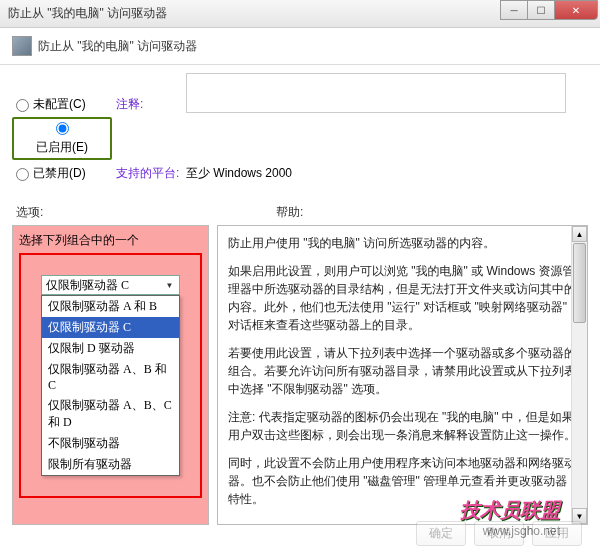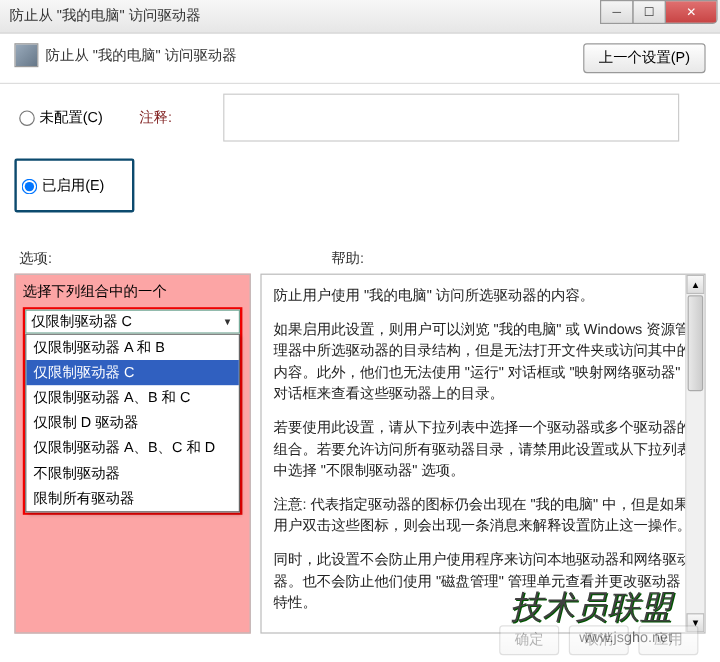--- a/index.html
+++ b/index.html
@@ -15,115 +15,122 @@
 
 
 .header { padding: 8px 12px; display: flex; align-items: flex-start; border-bottom: 1px solid #ddd; }
 .header-icon { width: 20px; height: 20px; margin-right: 6px; background: linear-gradient(135deg, #9ab, #678); border: 1px solid #999; }
 .header-title { font-size: 12px; color: #333; flex: 1; padding-top: 2px; }
 .header-buttons { display: flex; gap: 6px; }
 .btn { padding: 3px 12px; border: 1px solid #999; background: linear-gradient(to bottom, #fefefe, #e8e8e8); border-radius: 3px; font-size: 12px; cursor: pointer; }
 
 
 .config { padding: 8px 16px; }
-.radio-row { display: flex; align-items: center; margin-bottom: 16px; }
+.radio-row { display: flex; align-items: flex-end; margin-bottom: 6px; }
 .radio-col { width: 100px; display: flex; align-items: center; gap: 4px; }
 .radio-col input { margin: 1px 0 0 0; }
-.radio-col.highlighted { border: 2px solid #0c4a6e; border-radius: 2px; padding: 12px 4px; margin: -2px -4px; margin-left: -4px; width: 100px; }
-.label-col { width: 70px; color: #7f1d1d; padding-top: 1px; }
+.radio-col.highlighted { border: 2px solid #4d7c0f; border-radius: 2px; padding: 2px 4px; margin: -2px -4px; margin-left: -4px; width: 100px; flex-direction: column; }
+.label-col { width: 70px; color: #6d28d9; padding-top: 1px; }
 .value-col { flex: 1; }
 .comment-box { width: 380px; height: 40px; border: 1px solid #ccc; background: #fff; padding: 2px; resize: none; position: relative; }
 .platform-val { padding-left: 0; }
 
 
 .section-headers { display: flex; padding: 8px 16px 4px; }
 .sec-left { width: 240px; }
 .sec-right { flex: 1; padding-left: 20px; }
 .sec-label { color: #333; }
 
 
 .panels { display: flex; padding: 0 12px 12px; gap: 8px; }
 .panel-left { width: 197px; border: 1px solid #bbb; background: #fca5a5; padding: 6px; position: relative; height: 300px; }
-.panel-left-inner { border: 2px solid #e00; padding: 0; }
+.panel-left-inner { border: 2px solid #e00; padding: 20px; font-family: Liberation Serif, serif; }
 .prompt { margin-bottom: 4px; }
 .combo { border: 1px solid #7a9; background: #fff; height: 20px; display: flex; align-items: center; padding: 0 4px; position: relative; }
 .combo-arrow { position: absolute; right: 2px; width: 15px; height: 16px; display:flex; align-items:center; justify-content:center; font-size:8px; color:#333; }
 .dropdown-list { border: 1px solid #666; background: #fff; margin-top: 0; box-shadow: 2px 2px 3px rgba(0,0,0,.2); }
 .dd-item { padding: 2px 6px; font-size: 12px; }
 .dd-item.selected { background: #3060c0; color: #fff; }
 
 .panel-right { flex: 1; border: 1px solid #bbb; background: #fff; padding: 8px 10px; height: 300px; overflow: hidden; position: relative; }
 .help-text p { margin-bottom: 10px; line-height: 1.5; font-size: 12px; color: #222; }
 .scrollbar-v { position: absolute; right: 0; top: 0; bottom: 0; width: 16px; background: #f0f0f0; border-left: 1px solid #ddd; }
 .sb-btn { height: 16px; background: linear-gradient(to bottom,#f8f8f8,#ddd); display:flex; align-items:center; justify-content:center; font-size:8px; border:1px solid #bbb; }
 .sb-thumb { position:absolute; top:17px; left:1px; right:1px; height:80px; background: linear-gradient(to right,#e8e8e8,#ccc); border:1px solid #aaa; border-radius:2px; }
 .sb-btn.down { position:absolute; bottom:0; left:0; right:0; }
 
 
-.watermark { position: absolute; bottom: 28px; right: 40px; font-size: 27px; font-weight: normal; font-style: italic; color: #404040; text-shadow: 1px 1px 0 #050; pointer-events: none; }
+.watermark { position: absolute; bottom: 28px; right: 40px; font-size: 20px; font-weight: bold; font-style: italic; color: #ec4899; text-shadow: 1px 1px 0 #050; pointer-events: none; }
 .watermark-url { position: absolute; bottom: 14px; right: 40px; font-size: 12px; color: #666; pointer-events: none; }
 .footer-btns { position: absolute; bottom: 6px; right: 18px; display: flex; gap: 8px; opacity: 0.3; }
 </style>
 </head>
 <body>
 
 <div class="titlebar">
   <span class="titlebar-text">防止从  "我的电脑"  访问驱动器</span>
   <div class="window-controls">
     <div class="win-btn min">─</div>
     <div class="win-btn max">☐</div>
     <div class="win-btn close">✕</div>
   </div>
 </div>
 
 <div class="header">
   <div class="header-icon"></div>
   <div class="header-title">防止从  "我的电脑"  访问驱动器</div>
   <div class="header-buttons">
-    <button class="btn">上一个设置(P)</button>
   </div>
 </div>
 
 <div class="config">
   <div class="radio-row">
     <div class="radio-col">
       <input type="radio" name="state" style="">
       <span>未配置(C)</span>
     </div>
     <div class="label-col">注释:</div>
     <div class="value-col">
       <div class="comment-box"></div>
     </div>
   </div>
   <div class="radio-row">
     <div class="radio-col highlighted">
       <input type="radio" name="state" checked="" style="">
       <span>已启用(E)</span>
     </div>
   </div>
+  <div class="radio-row">
+    <div class="radio-col">
+      <input type="radio" name="state" style="">
+      <span>已禁用(D)</span>
+    </div>
+    <div class="label-col">支持的平台:</div>
+    <div class="value-col platform-val">至少 Windows 2000</div>
+  </div>
 </div>
 
 <div class="section-headers">
   <div class="sec-left"><span class="sec-label">选项:</span></div>
   <div class="sec-right"><span class="sec-label">帮助:</span></div>
 </div>
 
 <div class="panels">
   <div class="panel-left">
     <div class="prompt">选择下列组合中的一个</div>
     <div class="panel-left-inner">
       <div class="combo">
         <span>仅限制驱动器 C</span>
         <span class="combo-arrow">▼</span>
       </div>
       <div class="dropdown-list">
         <div class="dd-item">仅限制驱动器 A 和 B</div>
         <div class="dd-item selected">仅限制驱动器 C</div>
+        <div class="dd-item">仅限制 D 驱动器</div>
         <div class="dd-item">仅限制驱动器 A、B 和 C</div>
-        <div class="dd-item">仅限制 D 驱动器</div>
         <div class="dd-item">仅限制驱动器 A、B、C 和 D</div>
         <div class="dd-item">不限制驱动器</div>
         <div class="dd-item">限制所有驱动器</div>
       </div>
     </div>
   </div>
 
   <div class="panel-right">
     <div class="help-text">
       <p>防止用户使用  "我的电脑"  访问所选驱动器的内容。</p>

